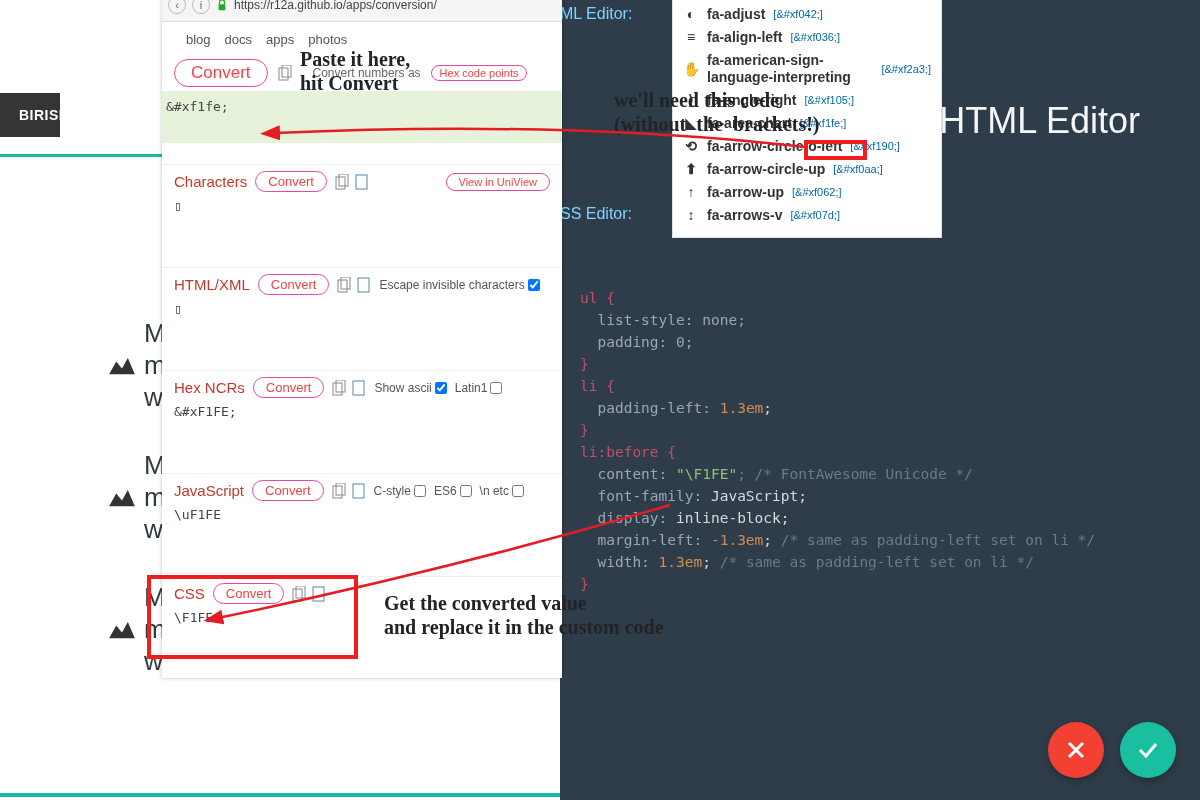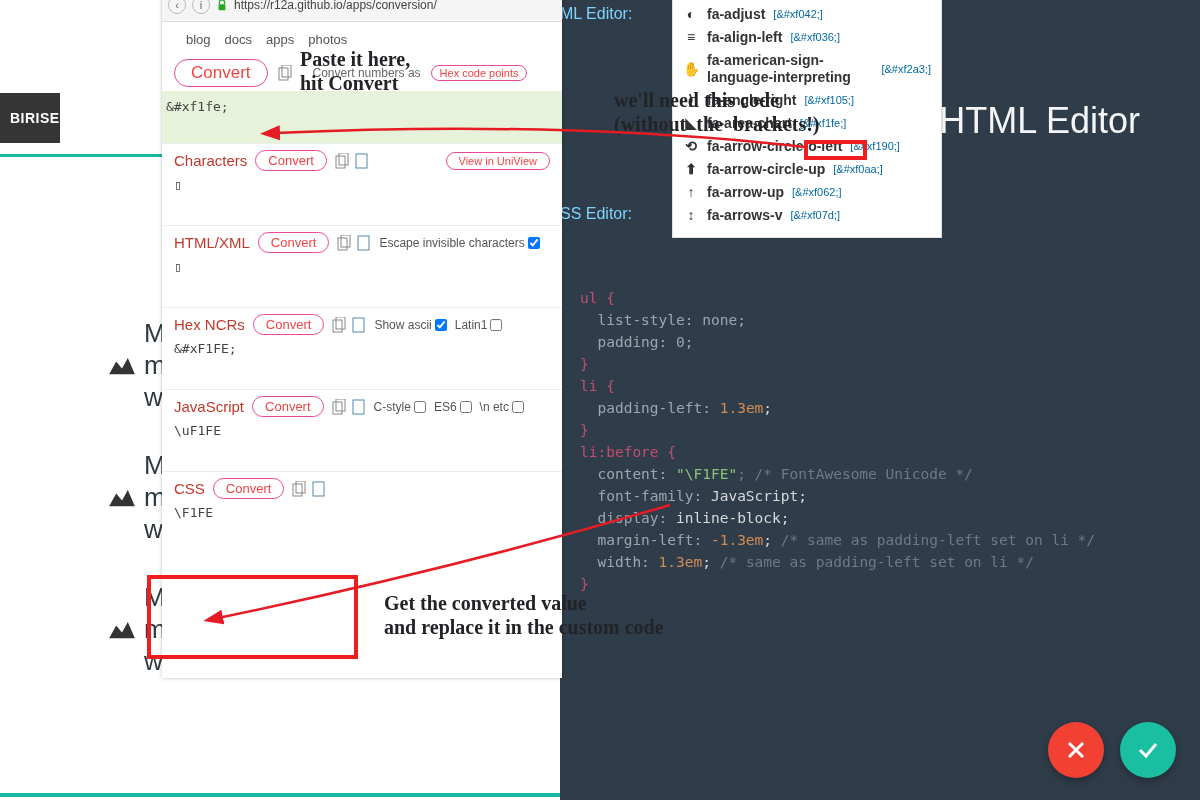--- a/index.html
+++ b/index.html
@@ -19,40 +19,40 @@
   .num { color:#d18b53; }
   .cmt { color:#6c7a86; }
 
   
   .fab { position:absolute; bottom:22px; width:56px; height:56px; border-radius:50%; display:flex; align-items:center; justify-content:center; box-shadow:0 3px 8px rgba(0,0,0,.3); }
   .fab.red { right:96px; background:#f24033; }
   .fab.green { right:24px; background:#19bfa0; }
   .fab svg { width:24px; height:24px; stroke:#fff; stroke-width:3; fill:none; }
 
   
-  .left-strip { position:absolute; left:0; top:93px; width:60px; height:50px; background:#353535; color:#fff; font-size:14px; font-weight:700; display:flex; align-items:center; padding-left:10px; letter-spacing:.5px; }
+  .left-strip { position:absolute; left:0; top:93px; width:60px; height:44px; background:#353535; color:#fff; font-size:14px; font-weight:700; display:flex; align-items:center; padding-left:19px; letter-spacing:.5px; }
   .teal-line { position:absolute; left:0; top:154px; width:560px; height:3px; background:#18b9a1; }
 
   
   .bg-list { position:absolute; left:108px; top:317px; font-size:26px; color:#2f3a3f; line-height:32px; }
   .bg-list .row { display:flex; align-items:center; gap:8px; margin-bottom:36px; }
   .bg-list svg { width:28px; height:22px; }
 
   
   .browser { position:absolute; left:162px; top:-12px; width:400px; height:690px; background:#fff; box-shadow:0 0 4px rgba(0,0,0,.25); }
   .urlbar { height:34px; background:#f5f5f5; border-bottom:1px solid #ddd; display:flex; align-items:center; padding:0 6px; font-size:12px; color:#666; gap:6px; }
   .urlbar .circ { width:18px; height:18px; border:1px solid #bbb; border-radius:50%; display:flex; align-items:center; justify-content:center; font-size:11px; }
   .urlbar .lock { width:12px; height:12px; }
   .urlbar input { flex:1; border:none; background:transparent; font-size:12px; color:#444; }
   .nav-links { padding:10px 24px 6px; font-size:13px; color:#555; display:flex; gap:14px; }
   .nav-links span { cursor:pointer; }
 
   .btn-outline { border:1px solid #ec4899; color:#ef4444; background:#fff; border-radius:14px; padding:2px 12px; font-size:13px; cursor:pointer; }
   .btn-outline.big { font-size:17px; padding:3px 16px; }
-  .section { padding:6px 12px 4px; border-top:1px solid #eee; }
+  .section { padding:6px 12px 4px; border-top:1px solid #eee;margin-top:21px; }
   .section-head { display:flex; align-items:center; gap:8px; margin-bottom:4px; }
   .section-title { color:#c0392b; font-size:15px; }
   .txt-area { width:100%; min-height:22px; font-family:monospace; font-size:13px; padding:2px 0; color:#444; }
   .green-box { background:#e6f2d9; padding:6px 0 24px; }
   .green-box .txt-area { padding-left:4px; }
   .icon-pair { display:flex; gap:6px; align-items:center; }
   .icon-pair svg { width:14px; height:16px; }
   .opt-label { font-size:12px; color:#555; display:flex; align-items:center; gap:3px; }
   .chk { width:12px; height:12px; }
 

